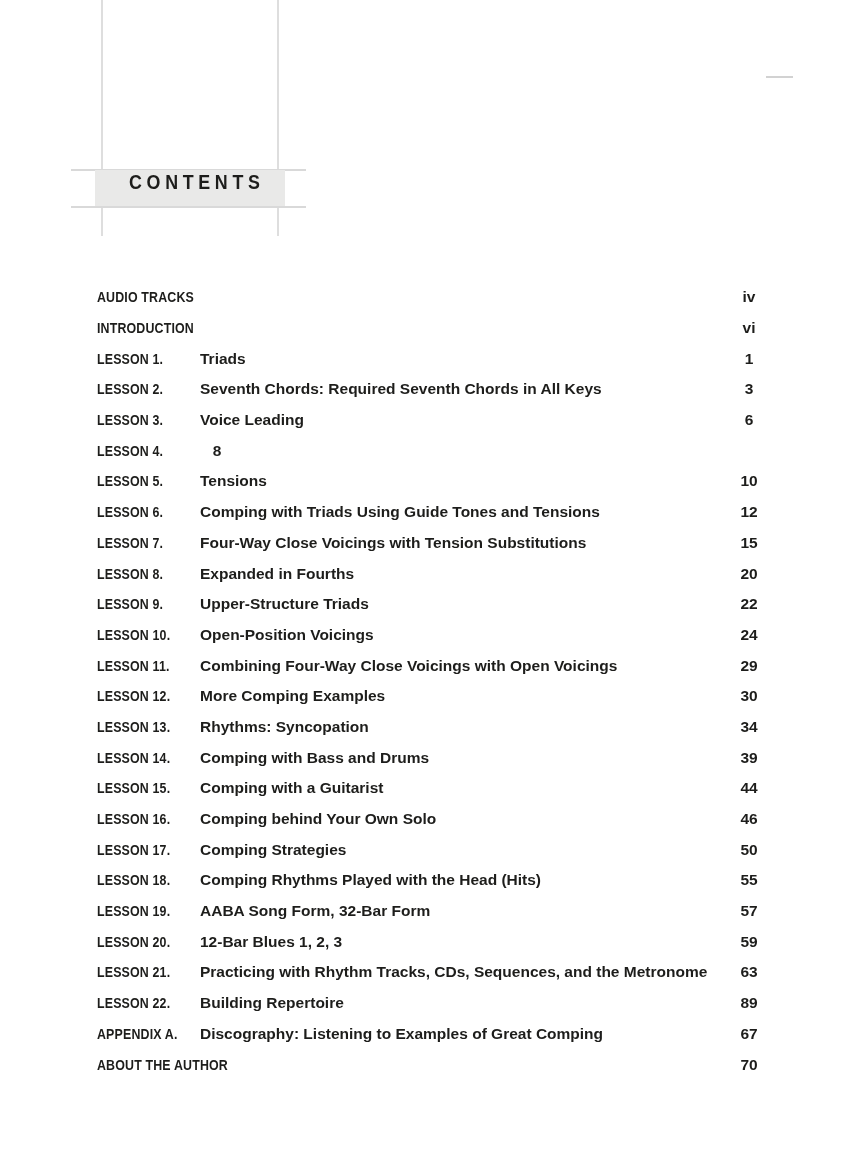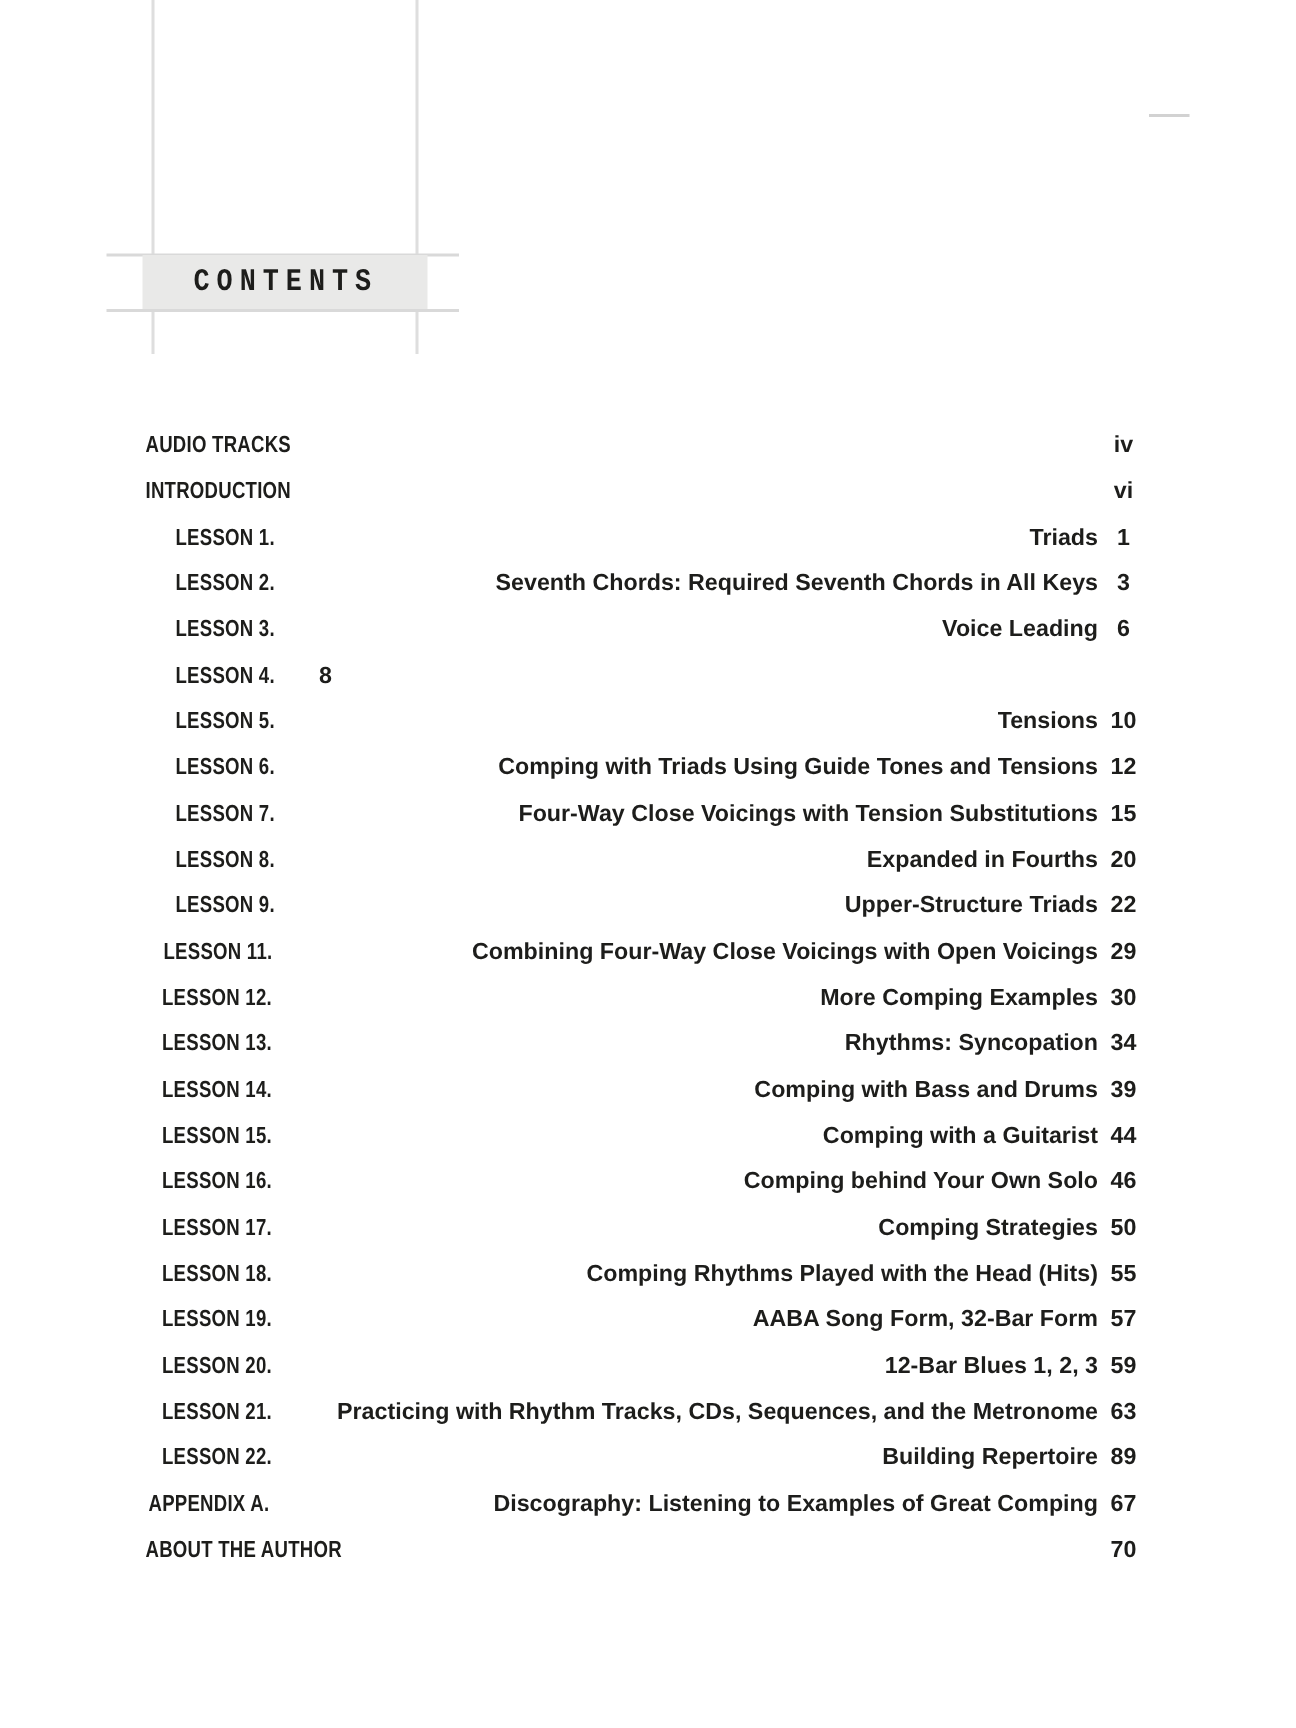--- a/index.html
+++ b/index.html
@@ -25,47 +25,46 @@
   .hline-top    { top: 169px; }
   .hline-bottom { top: 206px; }
   .corner-dash {
     position: absolute; left: 766px; top: 76px; width: 27px; height: 2px;
     background: #d2d2d2;
   }
   
   .contents-box {
     position: absolute; left: 95px; top: 170px; width: 190px; height: 36px;
     background: #e9e9e8;
-    display: flex; align-items: center;
+    display: flex; align-items: flex-start;
     padding-left: 34px; box-sizing: border-box;
     z-index: 2;
-    font-family: Liberation Mono, monospace;
   }
   .contents-title {
     font-size: 21px; font-weight: bold; letter-spacing: 5.5px;
     transform: scaleX(0.85); transform-origin: left center;
     white-space: nowrap; color: #1d1d1b;
   }
   
   .toc {
     position: absolute; left: 97px; top: 282px; width: 669px;
   }
   .toc-row {
     display: flex; align-items: center;
     height: 30.7px;
     font-size: 15.5px; font-weight: bold;
     white-space: nowrap;
   }
-  .toc-label { flex: 0 0 103px; width: 103px; overflow: visible; text-align: right; }
+  .toc-label { flex: 0 0 103px; width: 103px; overflow: visible; }
   .toc-label .cond {
     display: inline-block;
     transform: scaleX(0.8); transform-origin: left center;
     letter-spacing: 0.2px; white-space: nowrap;
   }
-  .toc-title { flex: 1 1 auto; overflow: visible; text-align: right; }
+  .toc-title { flex: 1 1 auto; overflow: visible; }
   .toc-page  { flex: 0 0 auto; min-width: 34px; text-align: center; }
 </style>
 </head>
 <body>
 
 <div class="vline vline-left"></div>
 <div class="vline vline-right"></div>
 <div class="hline hline-top"></div>
 <div class="hline hline-bottom"></div>
 <div class="corner-dash"></div>
@@ -123,20 +122,25 @@
       <span class="toc-label"><span class="cond">LESSON 8.</span></span>
       <span class="toc-title">Expanded in Fourths</span>
       <span class="toc-page">20</span>
     </div>
     <div class="toc-row">
       <span class="toc-label"><span class="cond">LESSON 9.</span></span>
       <span class="toc-title">Upper-Structure Triads</span>
       <span class="toc-page">22</span>
     </div>
     <div class="toc-row">
+      <span class="toc-label"><span class="cond">LESSON 10.</span></span>
+      <span class="toc-title">Open-Position Voicings</span>
+      <span class="toc-page">24</span>
+    </div>
+    <div class="toc-row">
       <span class="toc-label"><span class="cond">LESSON 11.</span></span>
       <span class="toc-title">Combining Four-Way Close Voicings with Open Voicings</span>
       <span class="toc-page">29</span>
     </div>
     <div class="toc-row">
       <span class="toc-label"><span class="cond">LESSON 12.</span></span>
       <span class="toc-title">More Comping Examples</span>
       <span class="toc-page">30</span>
     </div>
     <div class="toc-row">

